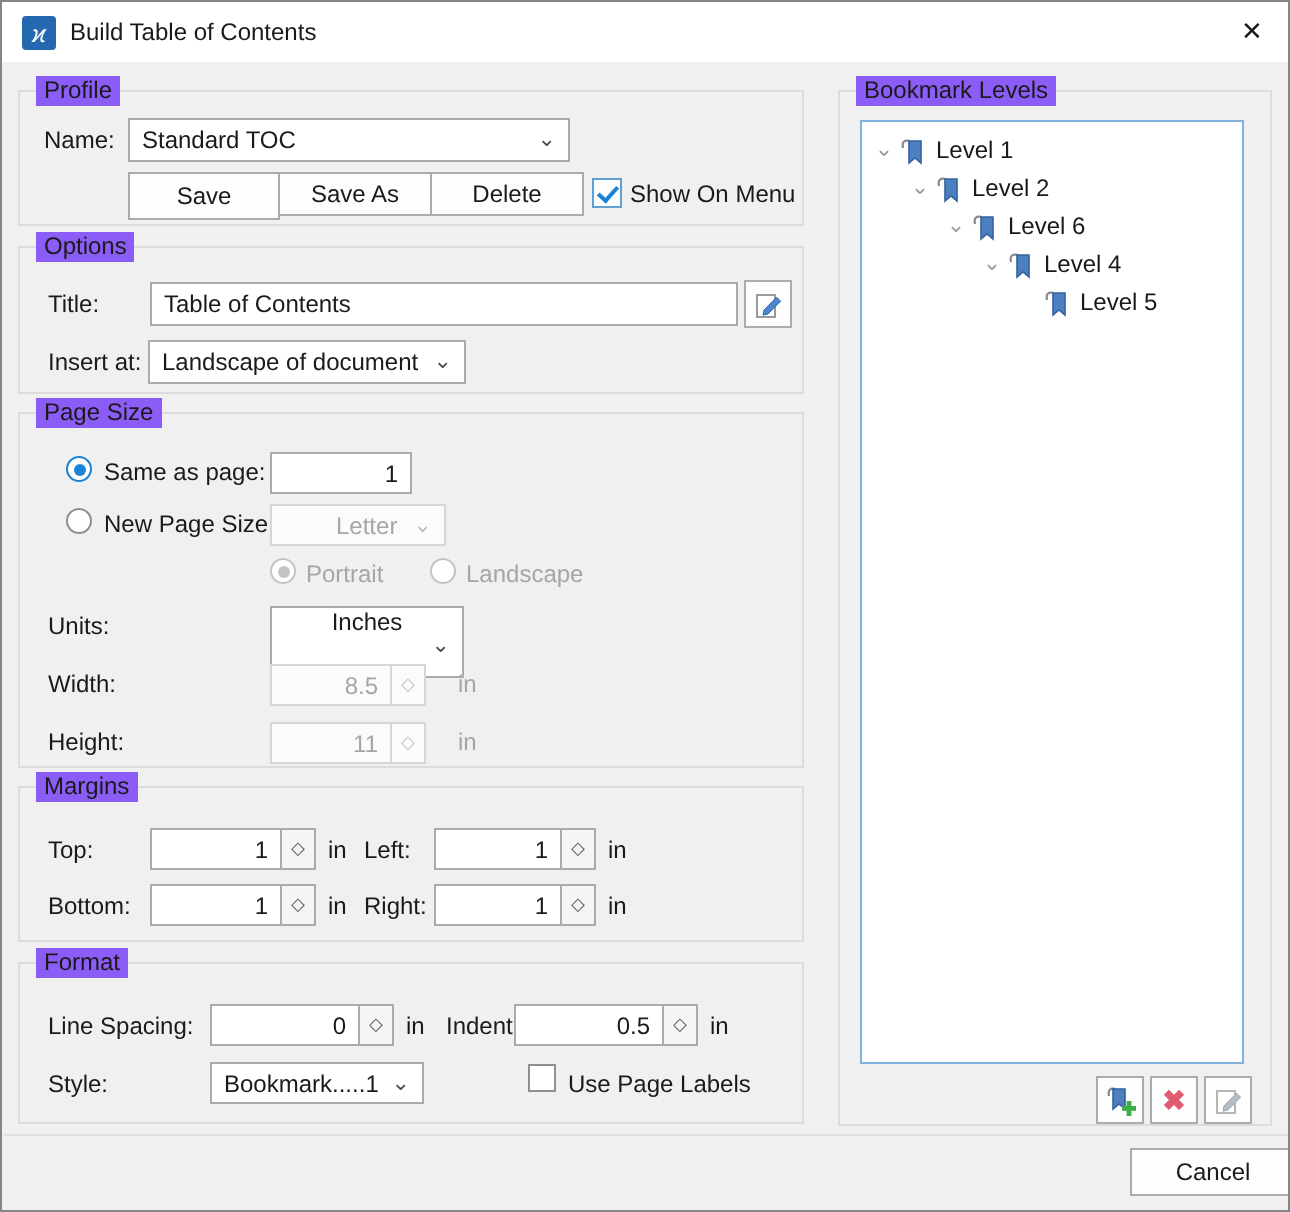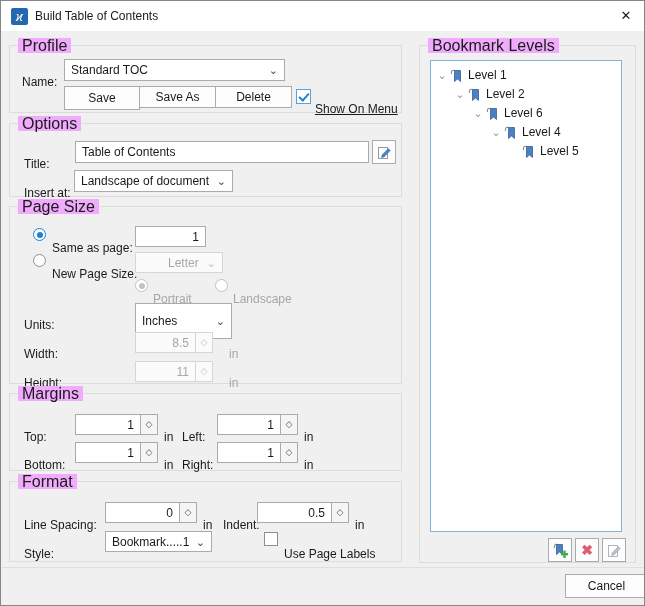--- a/index.html
+++ b/index.html
@@ -15,24 +15,24 @@
     background:#2468b0; color:#fff; display:flex; align-items:center; justify-content:center;
     font-size:12px; font-style:italic; border-radius:2px;
   }
   .title-text { position:absolute; left:34px; top:8px; font-size:12px; }
   .close-btn {
     position:absolute; right:1px; top:0; width:34px; height:29px;
     display:flex; align-items:center; justify-content:center; font-size:13px; color:#1a1a1a;
   }
   .group { position:absolute; border:1px solid #dcdcdc; }
   .legend {
-    position:absolute; top:-8px; left:8px; background:#f0abfc; padding:0 4px;
-    font-size:16px; line-height:15px; white-space:nowrap;
-  }
-  .lbl { position:absolute; font-size:12px; line-height:15px; white-space:nowrap;margin-top:12px; }
+    position:absolute; top:-8px; left:8px; background:#8b5cf6; padding:0 4px;
+    font-size:12px; line-height:15px; white-space:nowrap;
+  }
+  .lbl { position:absolute; font-size:12px; line-height:15px; white-space:nowrap; }
   .lbl.dis { color:#a6a6a6; }
   .field, .combo {
     position:absolute; background:#fff; border:1px solid #ababab;
     display:flex; align-items:center; padding:0 6px; font-size:12px; overflow:hidden;
   }
   .num { justify-content:flex-end; }
   .combo .chev { margin-left:auto; color:#4a4a4a; font-size:11px; line-height:10px; padding-left:4px; }
   .combo.dis, .field.dis { background:#fbfbfb; border-color:#d6d6d6; color:#a6a6a6;padding-left:32px; }
   .combo.dis .chev { color:#bdbdbd; }
   .spin {
@@ -82,21 +82,21 @@
     <span class="legend">Profile</span>
     <span class="lbl" style="left:12px; top:17px;">Name:</span>
     <div class="combo" style="left:54px; top:13px; width:221px; height:22px;">
       <span>Standard TOC</span>
       <span class="chev">⌄</span>
     </div>
     <div class="btn" style="left:54px; top:40px; width:76px; height:24px;">Save</div>
     <div class="btn" style="left:129px; top:40px; width:77px; height:22px;">Save As</div>
     <div class="btn" style="left:205px; top:40px; width:77px; height:22px;">Delete</div>
     <div class="checkbox checked" style="left:286px; top:43px;"></div>
-    <span class="lbl" style="left:305px; top:44px;text-decoration:underline;">Show On Menu</span>
+    <span class="lbl" style="left:305px; top:44px;">Show On Menu</span>
   </div>
 
   <div class="group" style="left:8px; top:122px; width:393px; height:74px;">
     <span class="legend">Options</span>
     <span class="lbl" style="left:14px; top:21px;">Title:</span>
     <div class="field" style="left:65px; top:17px; width:294px; height:22px;">
       <span>Table of Contents</span>
     </div>
     <div class="btn icon-btn" style="left:362px; top:16px; width:24px; height:24px;">
       <svg width="15" height="15" viewBox="0 0 15 15">
@@ -122,21 +122,21 @@
     <span class="lbl" style="left:42px; top:48px;">New Page Size:</span>
     <div class="combo dis" style="left:125px; top:45px; width:88px; height:21px;">
       <span>Letter</span>
       <span class="chev">⌄</span>
     </div>
     <div class="radio dis sel" style="left:125px; top:72px;"></div>
     <span class="lbl dis" style="left:143px; top:73px;">Portrait</span>
     <div class="radio dis" style="left:205px; top:72px;"></div>
     <span class="lbl dis" style="left:223px; top:73px;">Landscape</span>
     <span class="lbl" style="left:14px; top:99px;">Units:</span>
-    <div class="combo" style="left:125px; top:96px; width:97px; height:36px;">
+    <div class="combo" style="left:125px; top:96px; width:97px; height:36px;flex-direction:column;">
       <span>Inches</span>
       <span class="chev">⌄</span>
     </div>
     <span class="lbl" style="left:14px; top:128px;">Width:</span>
     <div class="field num dis" style="left:125px; top:125px; width:61px; height:21px;">
       <span>8.5</span>
     </div>
     <div class="spin dis" style="left:185px; top:125px; width:18px; height:21px;">◇</div>
     <span class="lbl dis" style="left:219px; top:128px;">in</span>
     <span class="lbl" style="left:14px; top:157px;">Height:</span>

